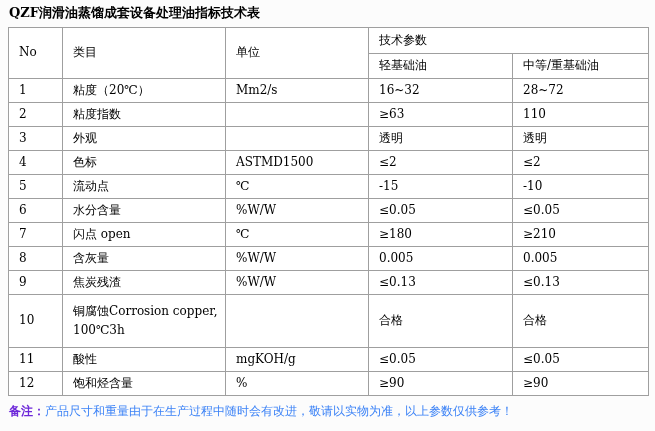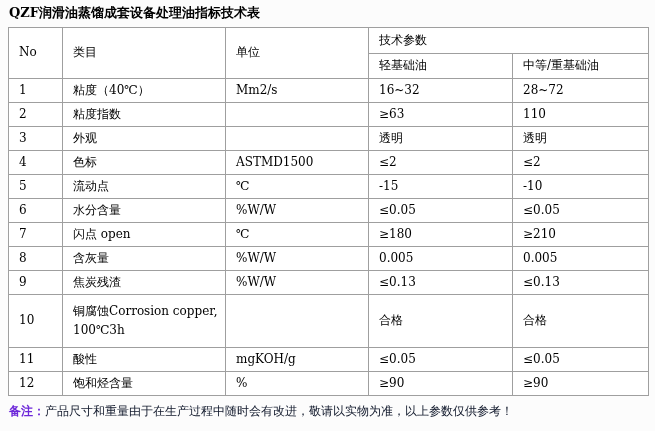--- a/index.html
+++ b/index.html
@@ -36,21 +36,21 @@
   tr.hdr1 { height:26px; }
   tr.hdr2 { height:25px; }
   tr.data { height:24px; }
   tr.tall { height:53px; }
   .note {
     margin:7px 0 0 1px;
     font-size:12px;
     white-space:nowrap;
   }
   .note-label { font-weight:bold; color:#6d28d9; }
-  .note-text  { color:#0f172a; }
+  .note-text  { color:#3b82f6; }
 </style>
 </head>
 <body>
 
 <div class="page">
 
   <div class="title">QZF润滑油蒸馏成套设备处理油指标技术表</div>
 
   <table class="spec">
     <colgroup>
@@ -67,21 +67,21 @@
         <th rowspan="2">单位</th>
         <th colspan="2">技术参数</th>
       </tr>
       <tr class="hdr2">
         <th>轻基础油</th>
         <th>中等/重基础油</th>
       </tr>
 
       <tr class="data">
         <td>1</td>
-        <td>粘度（40℃）</td>
+        <td>粘度（20℃）</td>
         <td>Mm2/s</td>
         <td>16~32</td>
         <td>28~72</td>
       </tr>
       <tr class="data">
         <td>2</td>
         <td>粘度指数</td>
         <td></td>
         <td>≥63</td>
         <td>110</td>

